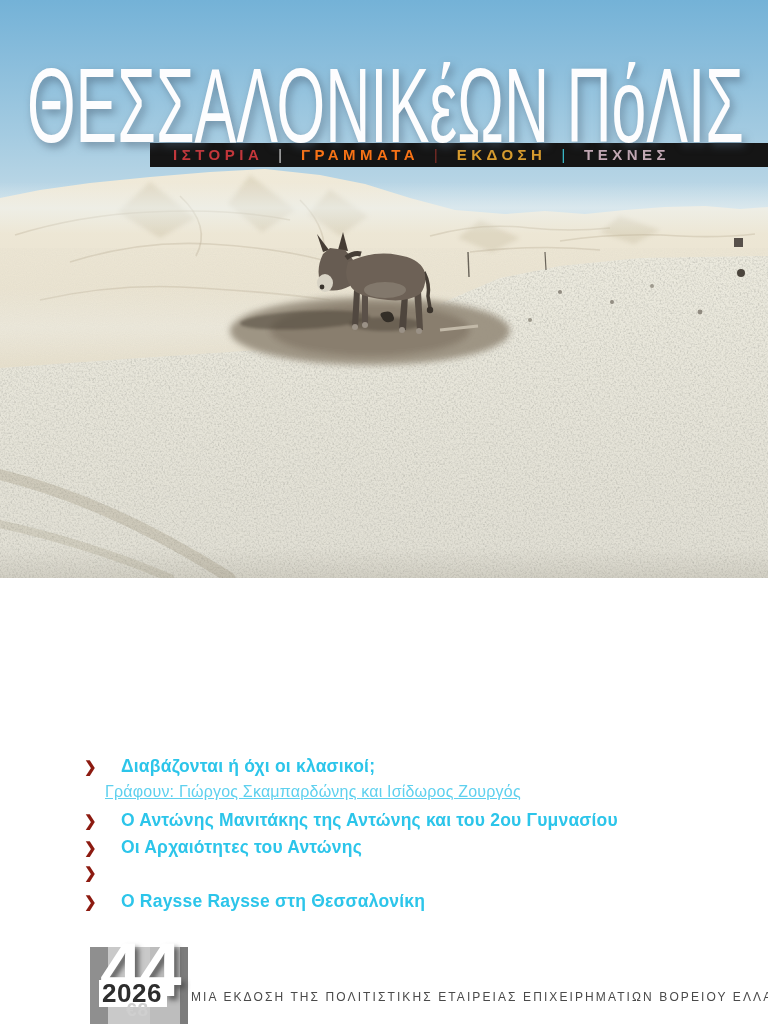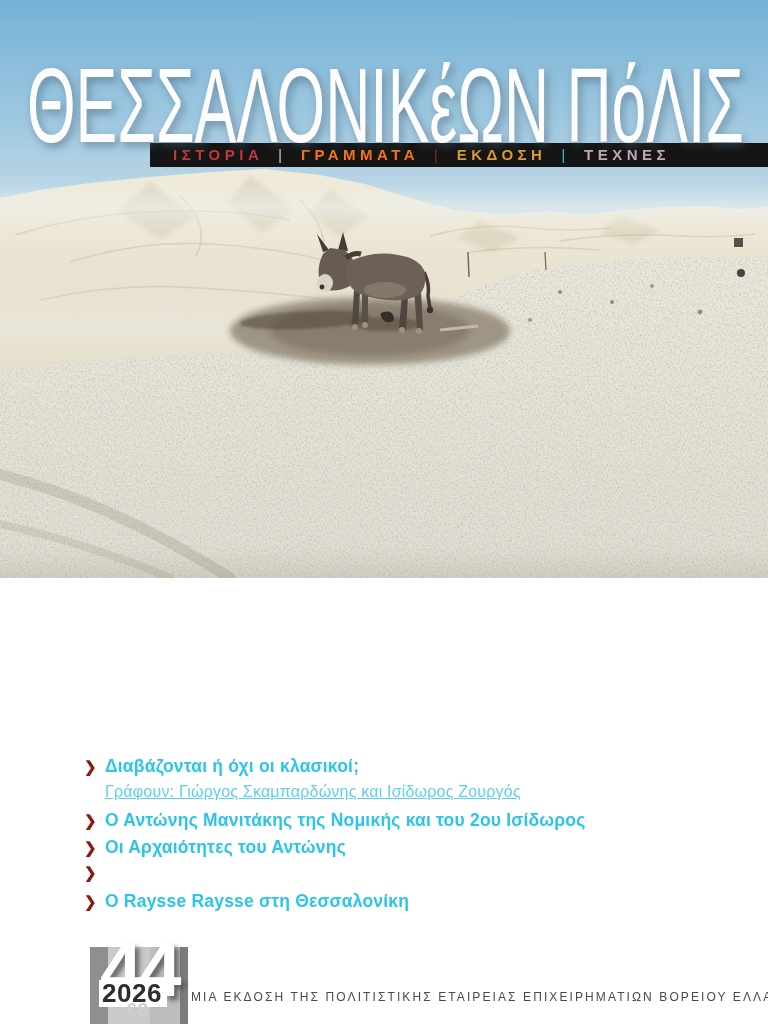--- a/index.html
+++ b/index.html
@@ -19,21 +19,21 @@
               display:flex;align-items:center;gap:19px;padding-left:23px;box-sizing:border-box;}
   .topic{font-size:15px;font-weight:700;letter-spacing:4.5px;line-height:24px;}
   .sep{font-size:14px;font-weight:400;margin-left:-4px;}
   .t0{color:#c4373b}.t1{color:#f97316}.t2{color:#d89c2e}.t3{color:#c2a8b4}
   .s0{color:#d8d8d8}.s1{color:#8a2f28}.s2{color:#3cc6d6}
 
   
   .toc{position:absolute;left:84px;top:756px;width:640px;}
   .toc-row{display:flex;align-items:baseline;height:27px;}
   .toc-bullet{width:21px;flex:0 0 21px;color:#8c1a10;font-weight:700;font-size:15px;}
-  .toc-title{font-size:17.5px;font-weight:700;color:#2cc5ea;white-space:nowrap;letter-spacing:.2px;}
+  .toc-title{font-size:17.5px;font-weight:700;color:#2cc5ea;white-space:nowrap;letter-spacing:.2px;margin-left:16px;}
   .toc-byline{margin-left:21px;height:27px;font-size:16px;font-weight:400;color:#5ed0ee;
               white-space:nowrap;display:flex;align-items:baseline;letter-spacing:.2px;text-decoration:underline;}
 
   
   .issue-box{position:absolute;left:90px;top:947px;width:98px;height:77px;
              background:linear-gradient(90deg,#8f8f8f 0 18px,#c9c9c9 18px 60px,#bdbdbd 60px 90px,#7c7c7c 90px);}
   .issue-number{position:absolute;left:10px;top:-15px;font-size:76px;font-weight:700;color:#ffffff;
                 line-height:1;letter-spacing:-3px;text-shadow:4px 4px 5px rgba(75,75,75,.8);}
   .issue-year{position:absolute;left:-5px;top:33px;font-size:26px;font-weight:700;color:#2d2d2d;
               background:#ffffff;line-height:1;padding:0 5px 1px 3px;letter-spacing:.5px;margin-left:14px;}
@@ -193,21 +193,21 @@
   </svg>
 
   <div class="toc">
     <div class="toc-row">
       <span class="toc-bullet">❯</span>
       <span class="toc-title">Διαβάζονται ή όχι οι κλασικοί;</span>
     </div>
     <div class="toc-byline">Γράφουν: Γιώργος Σκαμπαρδώνης και Ισίδωρος Ζουργός</div>
     <div class="toc-row">
       <span class="toc-bullet">❯</span>
-      <span class="toc-title">Ο Αντώνης Μανιτάκης της Νομικής και του 2ου Ισίδωρος</span>
+      <span class="toc-title">Ο Αντώνης Μανιτάκης της Αντώνης και του 2ου Γυμνασίου</span>
     </div>
     <div class="toc-row">
       <span class="toc-bullet">❯</span>
       <span class="toc-title">Οι Αρχαιότητες του Αντώνης</span>
     </div>
     <div class="toc-row">
       <span class="toc-bullet">❯</span>
     </div>
     <div class="toc-row">
       <span class="toc-bullet">❯</span>

